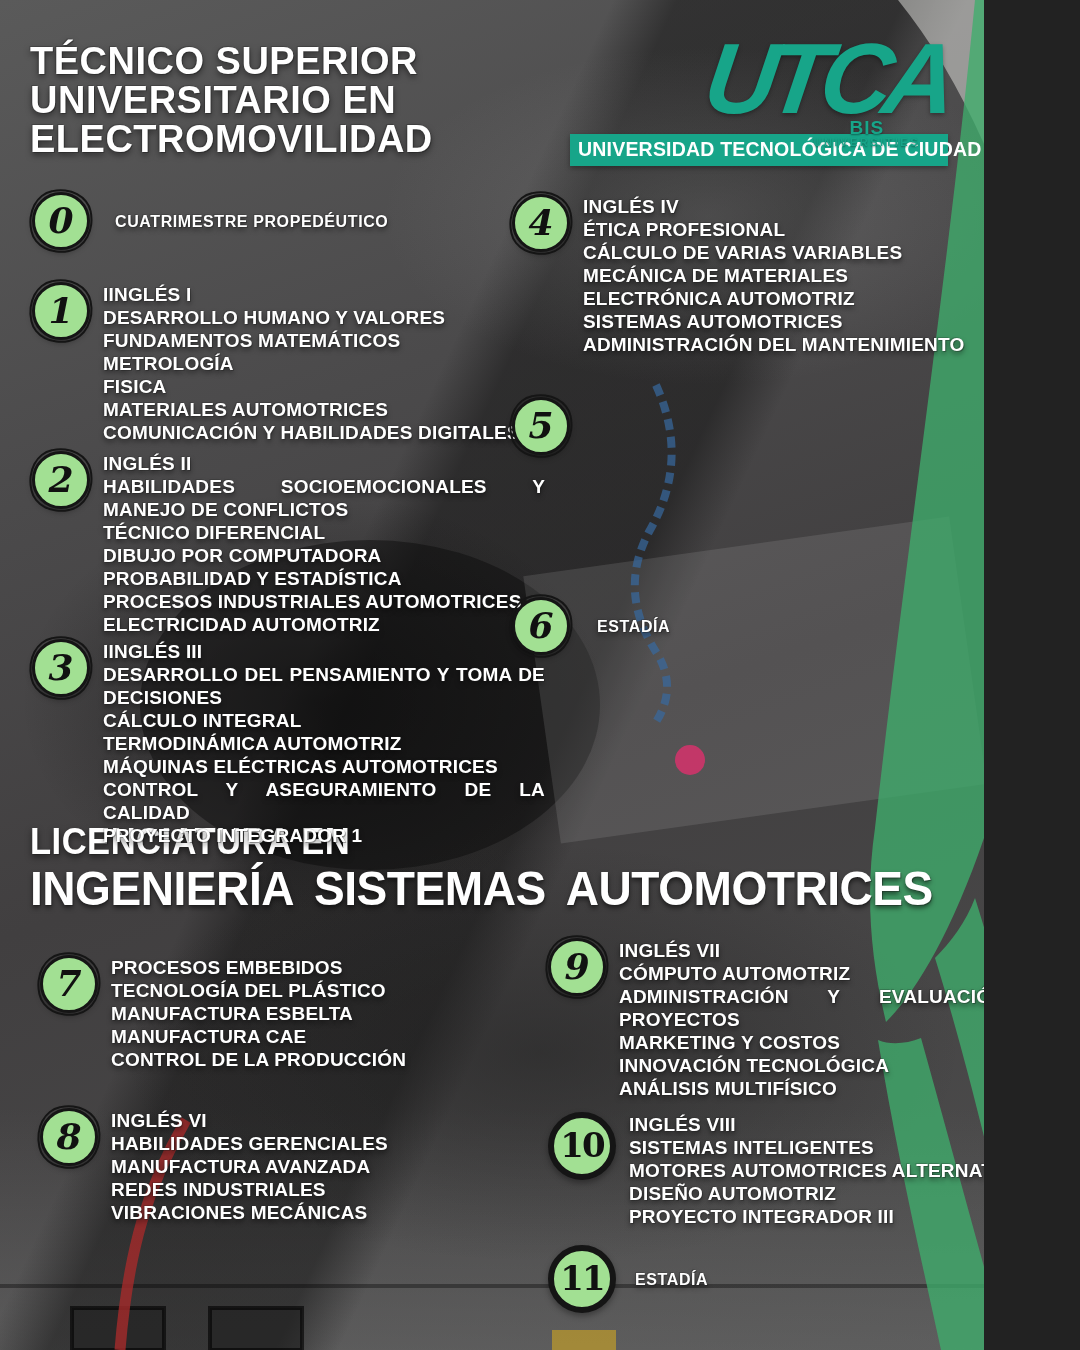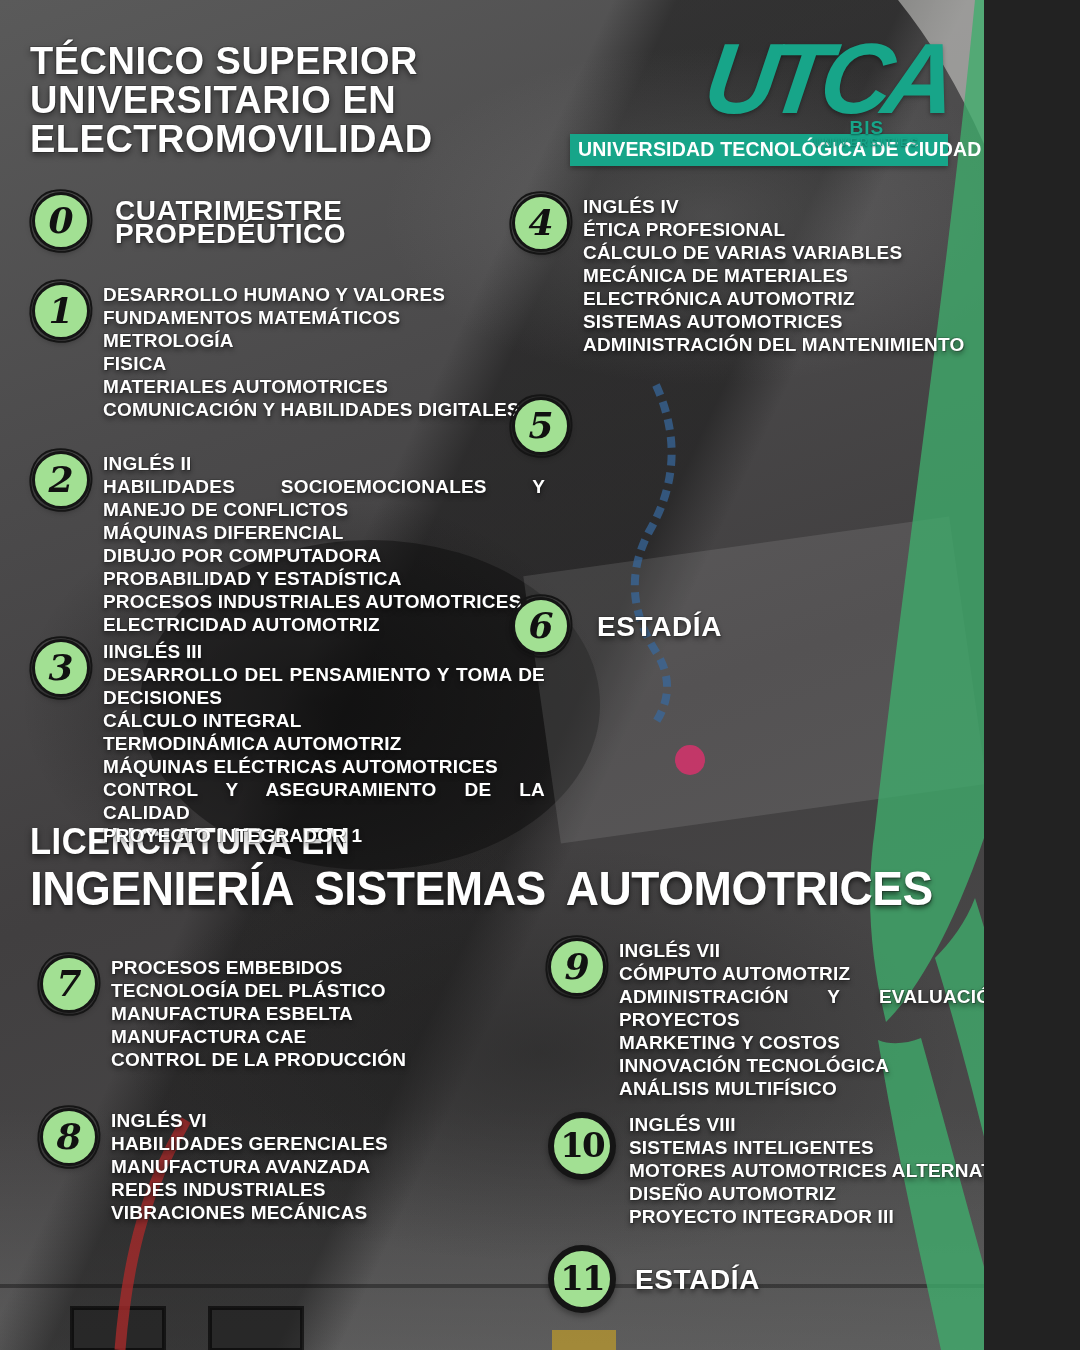--- a/index.html
+++ b/index.html
@@ -44,21 +44,21 @@
     border-radius:46% 54% 47% 53%/55% 45% 56% 44%;transform:rotate(-12deg);}
   .badge .num{font-family:"DejaVu Serif",serif;font-style:italic;font-weight:bold;
     font-size:36px;color:#111;line-height:1;transform:translateY(-1px);}
   .badge.plain{width:56px;height:56px;border-width:6px;}
   .badge.plain::before{display:none;}
   .badge.plain .num{font-family:"DejaVu Serif",serif;font-style:normal;font-size:34px;letter-spacing:-2px;}
   .courses{padding-top:1px;}
   .course{color:#fff;font-weight:800;font-size:19px;line-height:23px;letter-spacing:.2px;
     text-align:justify;
     text-shadow:1px 1px 0 rgba(25,25,25,.35),-1px -1px 0 rgba(25,25,25,.2),0 3px 5px rgba(0,0,0,.5);}
-  .sem.single .course{font-size:28px;letter-spacing:.6px;}
+  .sem.single .course{font-size:16px;letter-spacing:.6px;}
   .col-left .courses{width:442px;}
   .col-right .courses{width:452px;}
   
   #sem0{left:32px;top:192px;}  #sem0 .courses{padding-left:12px;}
   #sem1{left:32px;top:282px;}
   #sem2{left:32px;top:451px;}
   #sem3{left:32px;top:639px;}
   #sem4{left:512px;top:194px;}
   #sem5{left:512px;top:397px;}
   #sem6{left:512px;top:597px;} #sem6 .courses{padding-left:14px;}
@@ -121,37 +121,38 @@
     <div class="courses">
         <div class="course">CUATRIMESTRE PROPEDÉUTICO</div>
       </div>
   </div>
 
   <div class="sem col-left" id="sem1">
     <div class="badge">
         <span class="num">1</span>
       </div>
     <div class="courses">
+        <div class="course">IINGLÉS I</div>
         <div class="course">DESARROLLO HUMANO Y VALORES</div>
         <div class="course">FUNDAMENTOS MATEMÁTICOS</div>
         <div class="course">METROLOGÍA</div>
         <div class="course">FISICA</div>
         <div class="course">MATERIALES AUTOMOTRICES</div>
         <div class="course">COMUNICACIÓN Y HABILIDADES DIGITALES</div>
       </div>
   </div>
 
   <div class="sem col-left" id="sem2">
     <div class="badge">
         <span class="num">2</span>
       </div>
     <div class="courses">
         <div class="course">INGLÉS II</div>
         <div class="course">HABILIDADES SOCIOEMOCIONALES Y MANEJO DE CONFLICTOS</div>
-        <div class="course">MÁQUINAS DIFERENCIAL</div>
+        <div class="course">TÉCNICO DIFERENCIAL</div>
         <div class="course">DIBUJO POR COMPUTADORA</div>
         <div class="course">PROBABILIDAD Y ESTADÍSTICA</div>
         <div class="course">PROCESOS INDUSTRIALES AUTOMOTRICES</div>
         <div class="course">ELECTRICIDAD AUTOMOTRIZ</div>
       </div>
   </div>
 
   <div class="sem col-left" id="sem3">
     <div class="badge">
         <span class="num">3</span>

